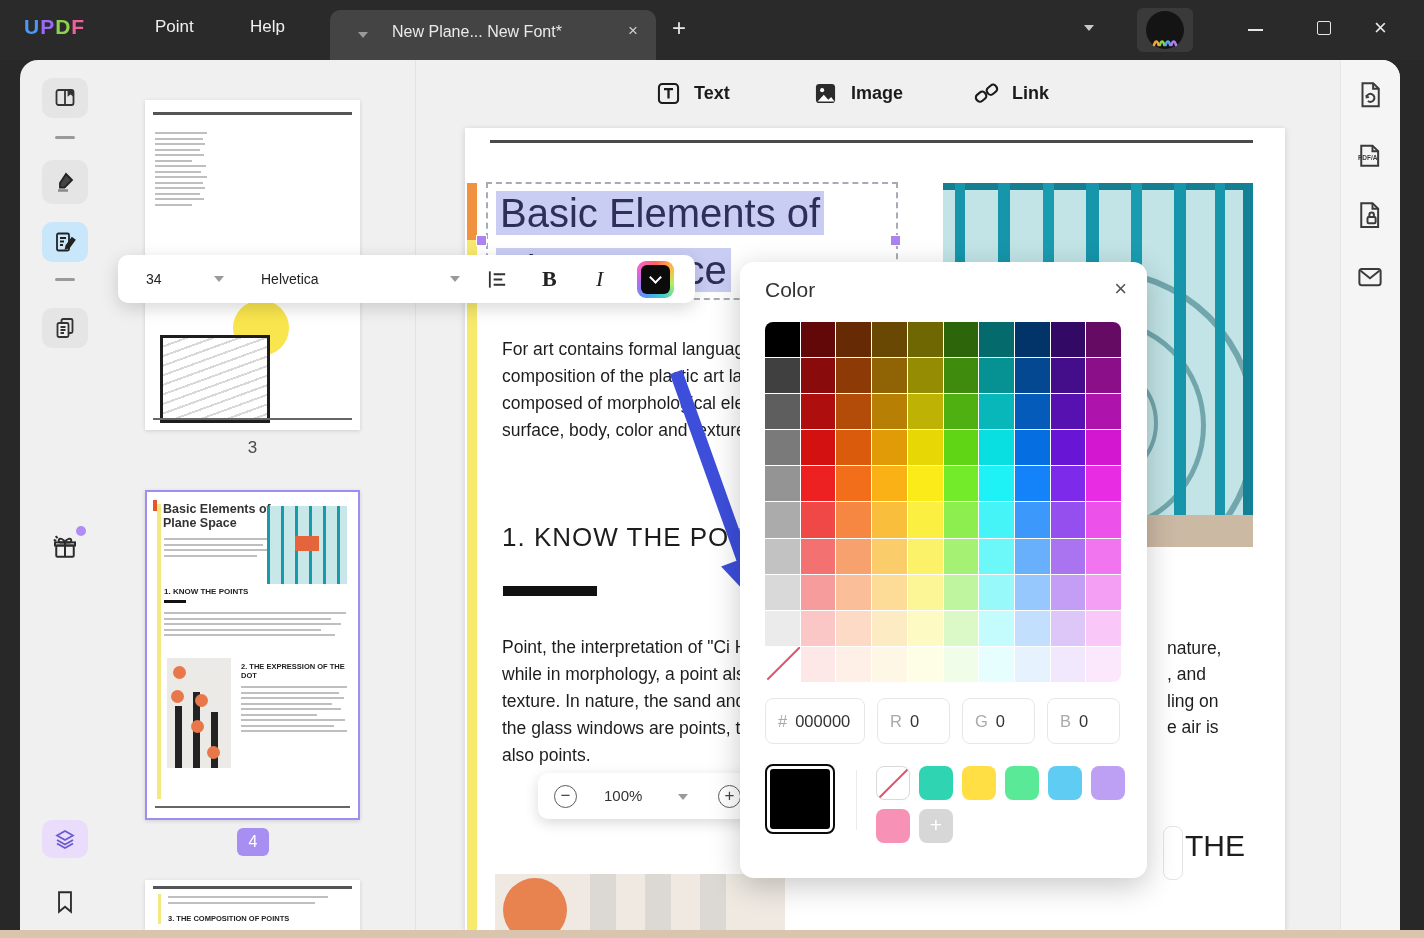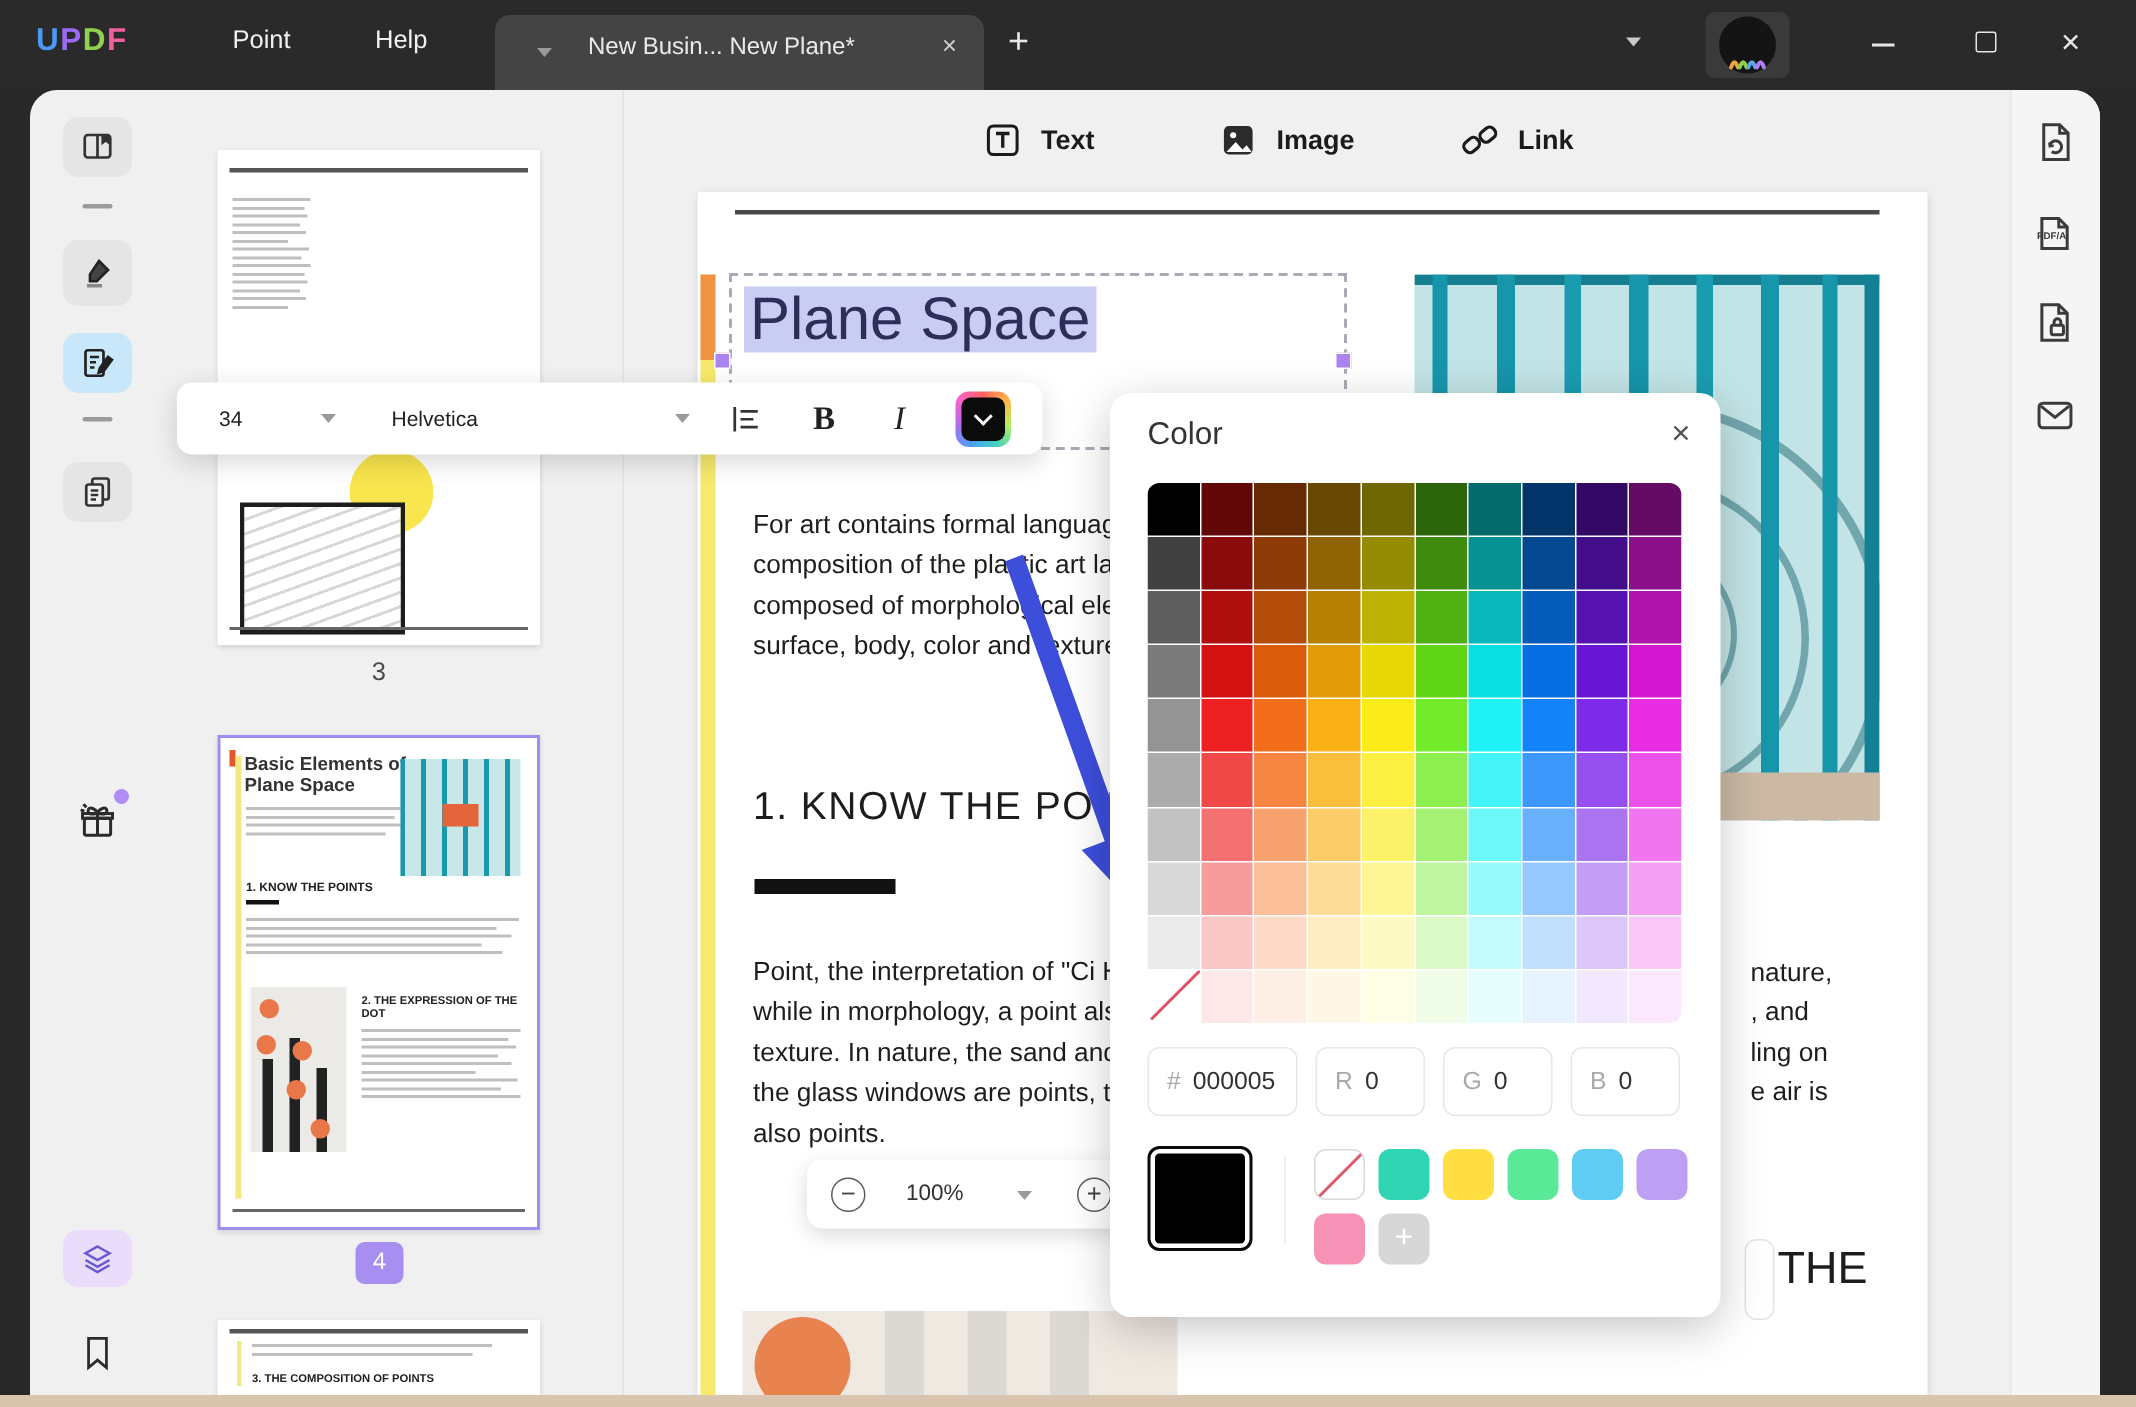--- a/index.html
+++ b/index.html
@@ -92,21 +92,21 @@
 </style>
 </head>
 <body>
 
 <div class="titlebar">
   <div class="logo"><span style="color: rgb(74, 154, 245);">U</span><span style="color: rgb(155, 107, 245);">P</span><span style="color: rgb(143, 209, 79);">D</span><span style="color: rgb(240, 96, 154);">F</span></div>
   <div class="menu-item" style="left:155px">Point</div>
   <div class="menu-item" style="left:250px">Help</div>
   <div class="tab">
     <div class="caret" style="position:absolute;left:28px;top:22px"></div>
-    <div class="tab-title">New Busin... New Plane*</div>
+    <div class="tab-title">New Plane... New Font*</div>
     <div class="tab-x">×</div>
   </div>
   <div class="newtab">+</div>
   <div class="caret" style="position:absolute;left:1084px;top:25px;border-top-color:#c9c9c9"></div>
   <div class="brand-btn">
     <div class="brand-circle">
       <svg width="26" height="16" viewBox="0 0 26 16" fill="none" stroke-width="2.6" stroke-linecap="round">
         <path d="M2 12 q2.3 -7 4.6 0" stroke="#f2a33c"></path>
         <path d="M7.8 12 q2.3 -7 4.6 0" stroke="#8bd14a"></path>
         <path d="M13.6 12 q2.3 -7 4.6 0" stroke="#58a6f0"></path>
@@ -293,20 +293,21 @@
     <span>Link</span>
   </div>
 
   <div class="doc-page">
     <div class="abs" style="left:25px;top:12px;width:763px;height:3px;background:#4a4a4a"></div>
     <div class="abs" style="left:2px;top:55px;width:10px;height:57px;background:#f0923f"></div>
     <div class="abs" style="left:2px;top:112px;width:10px;height:690px;background:#f7e96b"></div>
 
     <div class="sel-box" style="left:21px;top:54px;width:412px;height:118px"></div>
     <div class="abs" style="left:31px;top:57px">
+      <div class="doc-heading-line"><span>Basic Elements of</span></div>
       <div class="doc-heading-line"><span>Plane Space</span></div>
     </div>
     <div class="sel-handle" style="left:11px;top:107px"></div>
     <div class="sel-handle" style="left:425px;top:107px"></div>
 
     <div class="abs body-text" style="left:37px;top:208px">
         <div>For art contains formal language, and the</div>
         <div>composition of the plastic art language is mainly</div>
         <div>composed of morphological elements: point, line</div>
         <div>surface, body, color and texture.</div>
@@ -518,21 +519,21 @@
       <div style="background: rgb(254, 247, 230);"></div>
       <div style="background: rgb(254, 253, 230);"></div>
       <div style="background: rgb(240, 253, 232);"></div>
       <div style="background: rgb(231, 254, 254);"></div>
       <div style="background: rgb(230, 242, 254);"></div>
       <div style="background: rgb(241, 232, 253);"></div>
       <div style="background: rgb(252, 232, 252);"></div>
     </div>
 
   <div class="cp-field" style="left:25px;width:100px">
-    <span class="lab">#</span><span>000005</span>
+    <span class="lab">#</span><span>000000</span>
   </div>
   <div class="cp-field" style="left:137px;width:73px">
     <span class="lab">R</span><span>0</span>
   </div>
   <div class="cp-field" style="left:222px;width:73px">
     <span class="lab">G</span><span>0</span>
   </div>
   <div class="cp-field" style="left:307px;width:73px">
     <span class="lab">B</span><span>0</span>
   </div>

